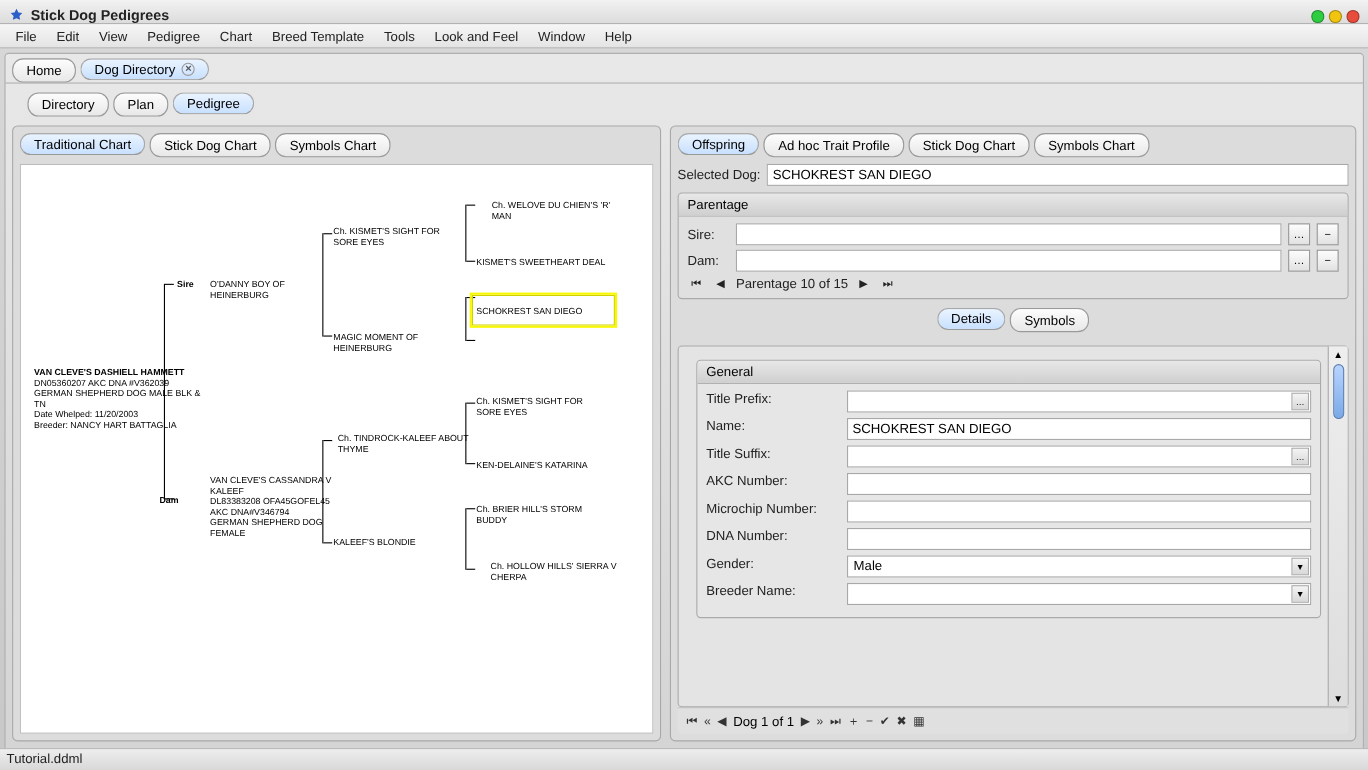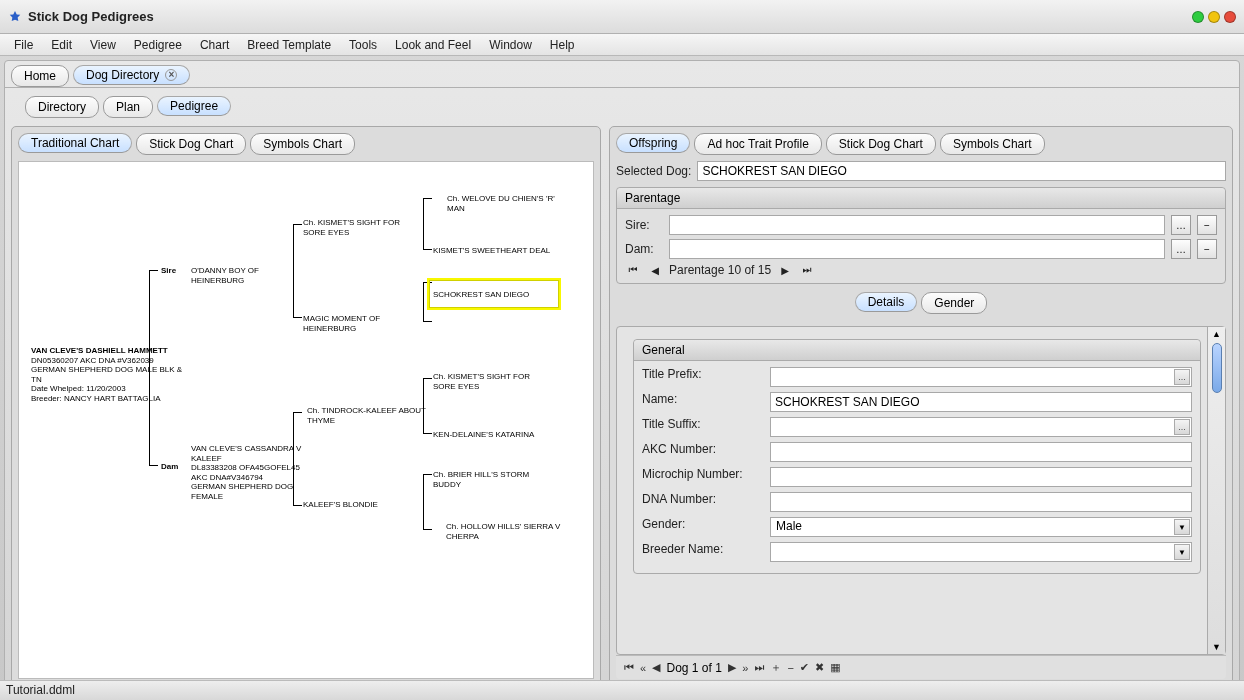--- a/index.html
+++ b/index.html
@@ -1,18 +1,18 @@
 <!DOCTYPE html>
 <html><head>
 <meta charset="utf-8">
 <style>
 * { box-sizing: border-box; margin: 0; padding: 0; font-family: Arial, sans-serif; }
 body { background: linear-gradient(#d8d8d8, #c8c8c8); width: 1244px; height: 700px; overflow: hidden; font-size: 12px; }
 
-.titlebar { height: 34px; background: linear-gradient(#f2f2f2,#dcdcdc); display:flex; align-items:center; padding:0 8px; border-bottom:1px solid #b0b0b0; }
+.titlebar { height: 22px; background: linear-gradient(#f2f2f2,#dcdcdc); display:flex; align-items:flex-end; padding:0 8px; border-bottom:1px solid #b0b0b0; }
 .titlebar .app-icon { width:14px; height:14px; margin-right:6px; }
 .titlebar .title { font-size:13px; font-weight:bold; color:#222; flex:1; }
 .win-btns { display:flex; gap:4px; }
 .win-btn { width:12px; height:12px; border-radius:50%; border:1px solid rgba(0,0,0,.3); }
 .win-min { background:#2ecc40; }
 .win-max { background:#f1c40f; }
 .win-close { background:#e74c3c; }
 
 .menubar { height:22px; background:linear-gradient(#f6f6f6,#e4e4e4); border-bottom:1px solid #b8b8b8; display:flex; align-items:center; padding:0 6px; gap:2px; }
 .menubar .mi { padding:2px 8px; font-size:12px; color:#222; cursor:default; text-decoration-color:transparent; }
@@ -145,21 +145,21 @@
             <div class="node root" style="left:0; top:172px;">
               <div style="font-weight:bold;">VAN CLEVE'S DASHIELL HAMMETT</div>
               <div>DN05360207 AKC  DNA #V362039</div>
               <div>GERMAN SHEPHERD DOG MALE BLK &amp; TN</div>
               <div>Date Whelped: 11/20/2003</div>
               <div>Breeder: NANCY HART BATTAGLIA</div>
             </div>
             <div class="bracket" style="left:118px; top:96px; height:196px;"></div>
             <div class="node" style="left:130px; top:92px; font-weight:bold;">Sire</div>
             <div class="node" style="left:160px; top:92px; width:110px;">O'DANNY BOY OF HEINERBURG</div>
-            <div class="node" style="left:130px; top:288px; font-weight:bold;">Dam</div>
+            <div class="node" style="left:114px; top:288px; font-weight:bold;">Dam</div>
             <div class="node" style="left:160px; top:270px; width:120px;">
               <div>VAN CLEVE'S CASSANDRA V KALEEF</div>
               <div>DL83383208 OFA45GOFEL45 AKC DNA#V346794</div>
               <div>GERMAN SHEPHERD DOG FEMALE</div>
             </div>
 
             <div class="bracket" style="left:262px; top:50px; height:94px;"></div>
             <div class="node" style="left:272px; top:44px; width:110px;">Ch. KISMET'S SIGHT FOR SORE EYES</div>
             <div class="node" style="left:272px; top:140px; width:120px;">MAGIC MOMENT OF HEINERBURG</div>
 
@@ -230,21 +230,21 @@
               <span class="navbtn">⏭</span>
             </div>
           </div>
         </div>
 
         <div class="off-tabs" style="margin-top:8px;justify-content:center;">
           <div class="tab pill sel">
               <span>Details</span>
             </div>
           <div class="tab pill">
-              <span>Gender</span>
+              <span>Symbols</span>
             </div>
         </div>
 
         <div class="details-wrap">
           <div class="details-scroll">
             <div class="groupbox" style="background:#e6e6e6;">
               <div class="grouphead">General</div>
               <div class="groupbody">
                 <div class="formrow">
                     <label>Title Prefix:</label>

